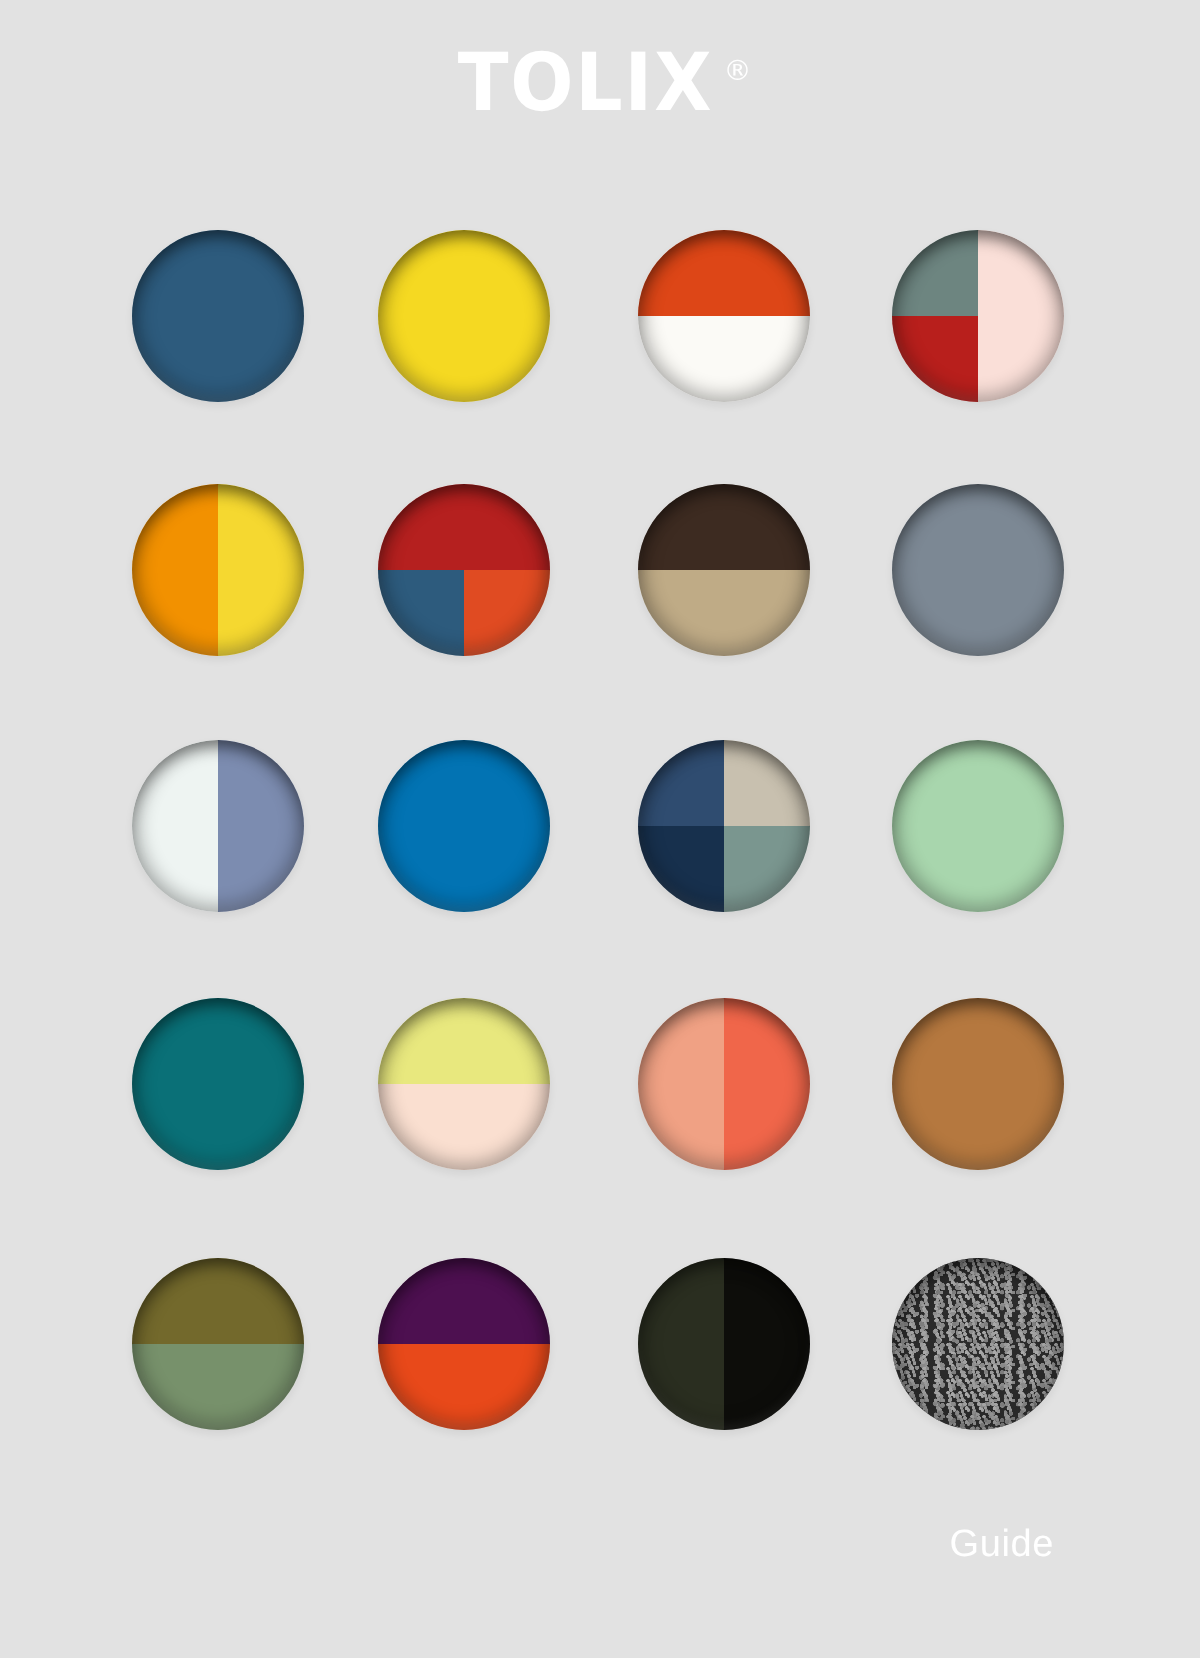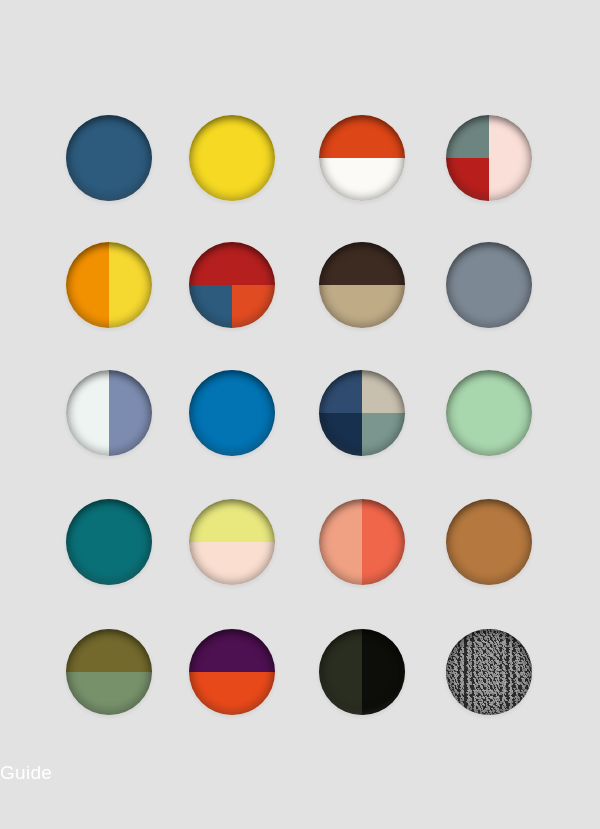--- a/index.html
+++ b/index.html
@@ -140,35 +140,38 @@
       7px 7px, 9px 9px, 6px 6px, 8px 8px,
       7px 7px, 9px 9px;
   }
 
   
   .footer {
     position: absolute;
     bottom: 45px;
     left: 0;
     width: 527px;
-    text-align: left;
+    text-align: right;
   }
   .footer-label {
     font-family: "Liberation Sans", sans-serif;
     font-size: 19px;
     font-weight: 400;
     color: #ffffff;
     letter-spacing: 0.3px;
   }
 </style>
 </head>
 <body>
 
 <div id="poster">
 
+  <div class="brand">
+    <span class="brand-wordmark">TOLIX</span><span class="brand-reg">®</span>
+  </div>
 
   <div class="swatch-grid">
       <div class="swatch-cell" style="left: 0px; top: 0px;">
         <div class="swatch">
           <div class="fill">
             <div class="q q-full" style="background: rgb(45, 91, 125);"></div>
           </div>
         </div>
       </div>
       <div class="swatch-cell" style="left: 123px; top: 0px;">

